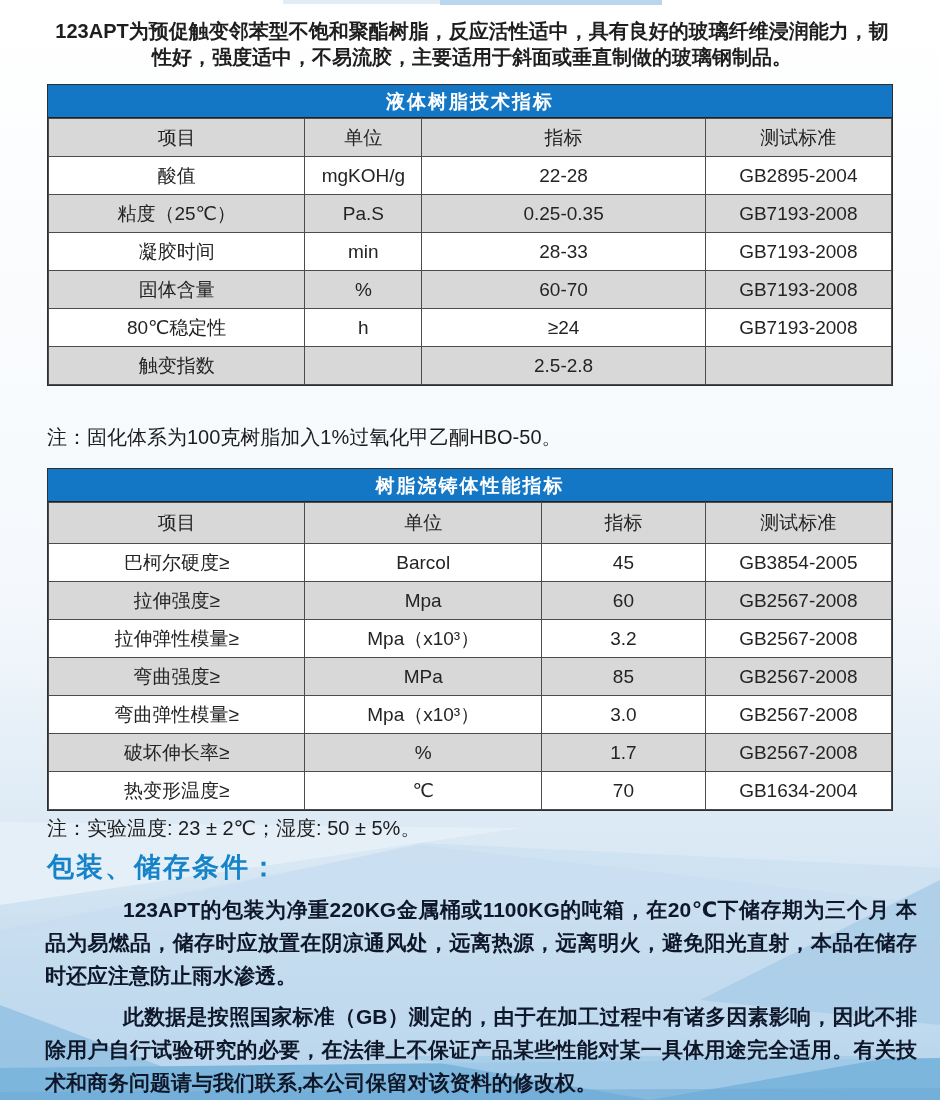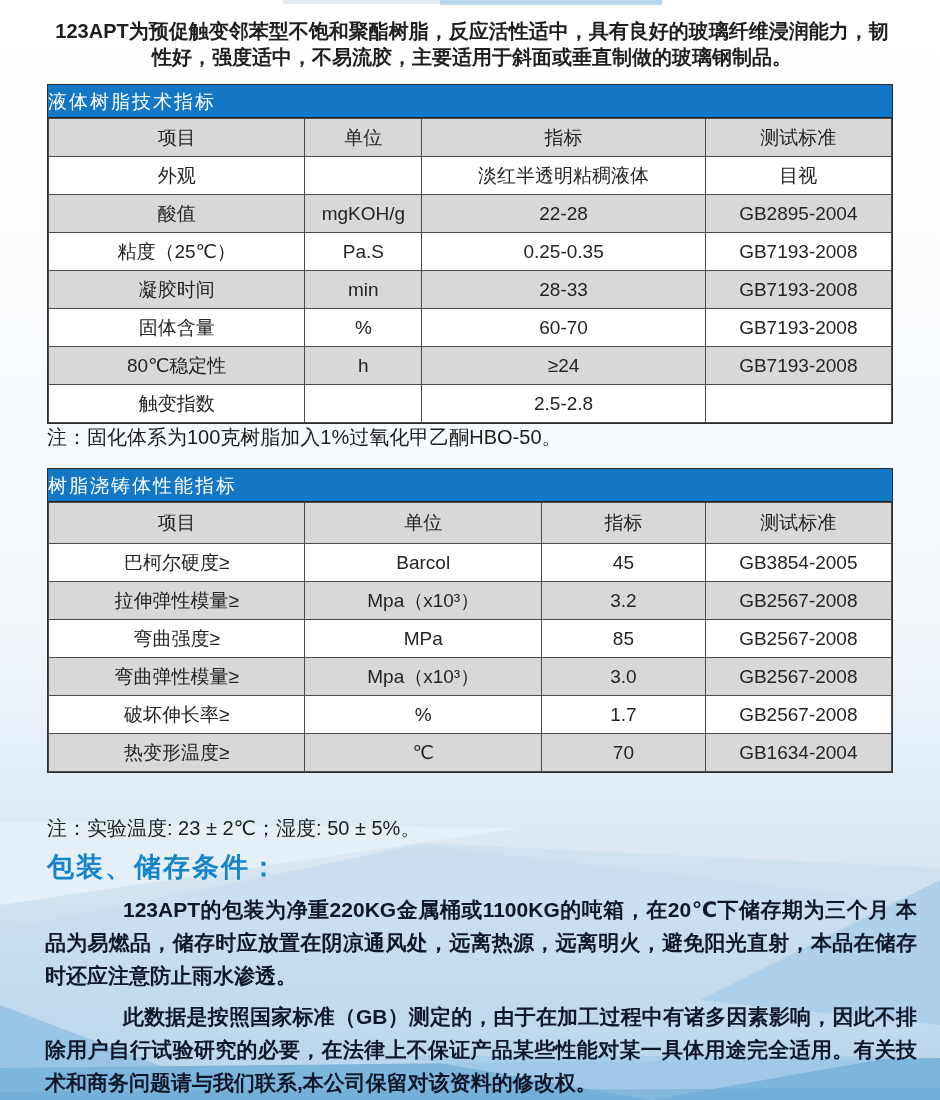--- a/index.html
+++ b/index.html
@@ -20,23 +20,23 @@
 
   .intro {
     position:absolute; left:47px; top:18px; width:850px;
     font-size:20px; line-height:26px; color:#1e1e1e; font-weight:bold;text-align:center;
   }
 
   .tbl { position:absolute; left:47px; width:846px; border:1px solid #2e2e2e; background:#ffffff; }
   #table1-wrap { top:84px; }
   #table2-wrap { top:468px; }
   .tbl-title {
-    height:33px; line-height:33px; 
+    height:33px; line-height:33px; text-align:center;
     background:var(--header_blue,#1377c6); color:#ffffff;
-    font-size:19px; letter-spacing:2px; font-weight:normal;
+    font-size:19px; letter-spacing:2px; font-weight:bold;
     border-bottom:1px solid #222222;
   }
   .tbl table { width:100%; border-collapse:collapse; table-layout:fixed;padding-left:16px; }
   .tbl th, .tbl td {
     border:1px solid #4c4c4c; text-align:center; vertical-align:middle;
     font-size:19px; color:#242424; height:38px; padding:0 4px;
     background:#ffffff; font-weight:normal;
   }
   .tbl thead th { background:var(--row_gray,#d8d8d8); height:38px; }
   #table2-wrap thead th { height:41px; }
@@ -104,26 +104,20 @@
       <thead>
         <tr>
           <th>项目</th>
           <th>单位</th>
           <th>指标</th>
           <th>测试标准</th>
         </tr>
       </thead>
       <tbody>
           <tr>
-            <td>外观</td>
-            <td></td>
-            <td>淡红半透明粘稠液体</td>
-            <td>目视</td>
-          </tr>
-          <tr>
             <td>酸值</td>
             <td>mgKOH/g</td>
             <td>22-28</td>
             <td>GB2895-2004</td>
           </tr>
           <tr>
             <td>粘度（25℃）</td>
             <td>Pa.S</td>
             <td>0.25-0.35</td>
             <td>GB7193-2008</td>
@@ -176,20 +170,26 @@
         </tr>
       </thead>
       <tbody>
           <tr>
             <td>巴柯尔硬度≥</td>
             <td>Barcol</td>
             <td>45</td>
             <td>GB3854-2005</td>
           </tr>
           <tr>
+            <td>拉伸强度≥</td>
+            <td>Mpa</td>
+            <td>60</td>
+            <td>GB2567-2008</td>
+          </tr>
+          <tr>
             <td>拉伸弹性模量≥</td>
             <td>Mpa（x10³）</td>
             <td>3.2</td>
             <td>GB2567-2008</td>
           </tr>
           <tr>
             <td>弯曲强度≥</td>
             <td>MPa</td>
             <td>85</td>
             <td>GB2567-2008</td>

